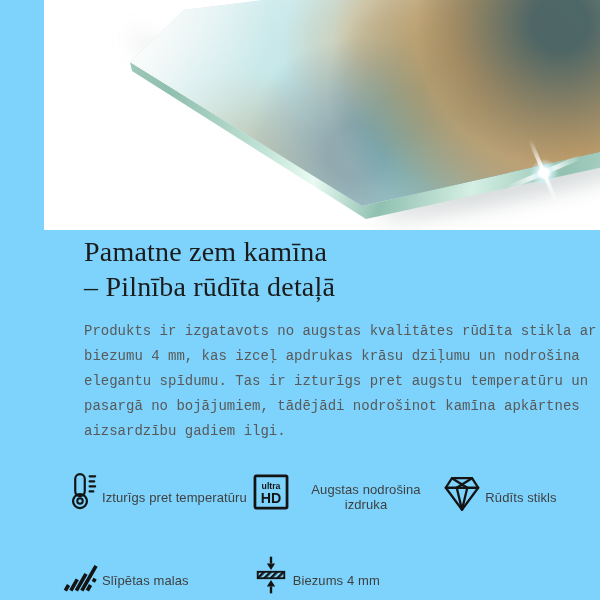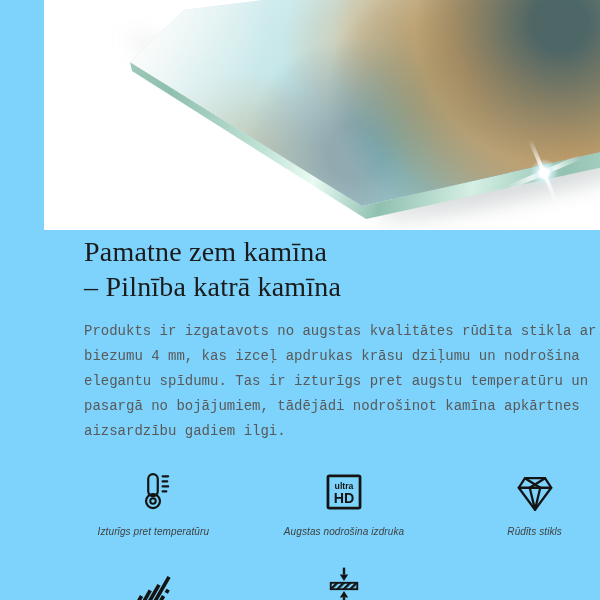--- a/index.html
+++ b/index.html
@@ -68,44 +68,44 @@
     font-size:28px;line-height:35px;color:#1b1b1b;margin:0 0 15px;letter-spacing:.2px;
   }
   .description{
     font-size:14px;line-height:25px;color:#595959;margin:0;max-width:532px;font-family:Liberation Mono, monospace;
   }
   
   .features{
     display:grid;grid-template-columns:1fr 1fr 1fr;row-gap:25px;
     margin:24px -26px 0;text-align:center;
   }
-  .feature{display:flex;flex-direction:column;align-items:center;}
+  .feature{display:flex;flex-direction:row;align-items:center;}
   .feature .icon-box{height:46px;display:flex;align-items:flex-end;justify-content:center;margin-bottom:12px;}
-  .feature .label{font-size:10px;color:#3f3f3f;letter-spacing:.1px;font-style:italic;}
+  .feature .label{font-size:13px;color:#3f3f3f;letter-spacing:.1px;}
   .icon-box svg{display:block;}
 </style>
 </head>
 <body>
 
 <div class="page">
 
   <div class="hero">
     <div class="glass-shadow-left"></div>
     <div class="glass-shadow-right"></div>
     <div class="panel-edge"></div>
     <div class="panel-art"></div>
     <div class="sparkle">
       <div class="sparkle-core"></div>
     </div>
   </div>
 
   <div class="content">
     <h1 class="headline">
       <span>Pamatne zem kamīna</span><br>
-      <span>– Pilnība katrā kamīna</span>
+      <span>– Pilnība rūdīta detaļā</span>
     </h1>
     <p class="description">Produkts ir izgatavots no augstas kvalitātes rūdīta stikla ar biezumu 4 mm, kas izceļ apdrukas krāsu dziļumu un nodrošina elegantu spīdumu. Tas ir izturīgs pret augstu temperatūru un pasargā no bojājumiem, tādējādi nodrošinot kamīna apkārtnes aizsardzību gadiem ilgi.</p>
 
     <div class="features">
 
       <div class="feature">
         <div class="icon-box">
           <svg width="44" height="46" viewBox="0 0 48 48" fill="none" stroke="#141414" stroke-width="2.4" stroke-linecap="round">
             <rect x="18.8" y="5.5" width="10.4" height="24" rx="5.2"></rect>
             <circle cx="24" cy="35" r="7.6"></circle>

